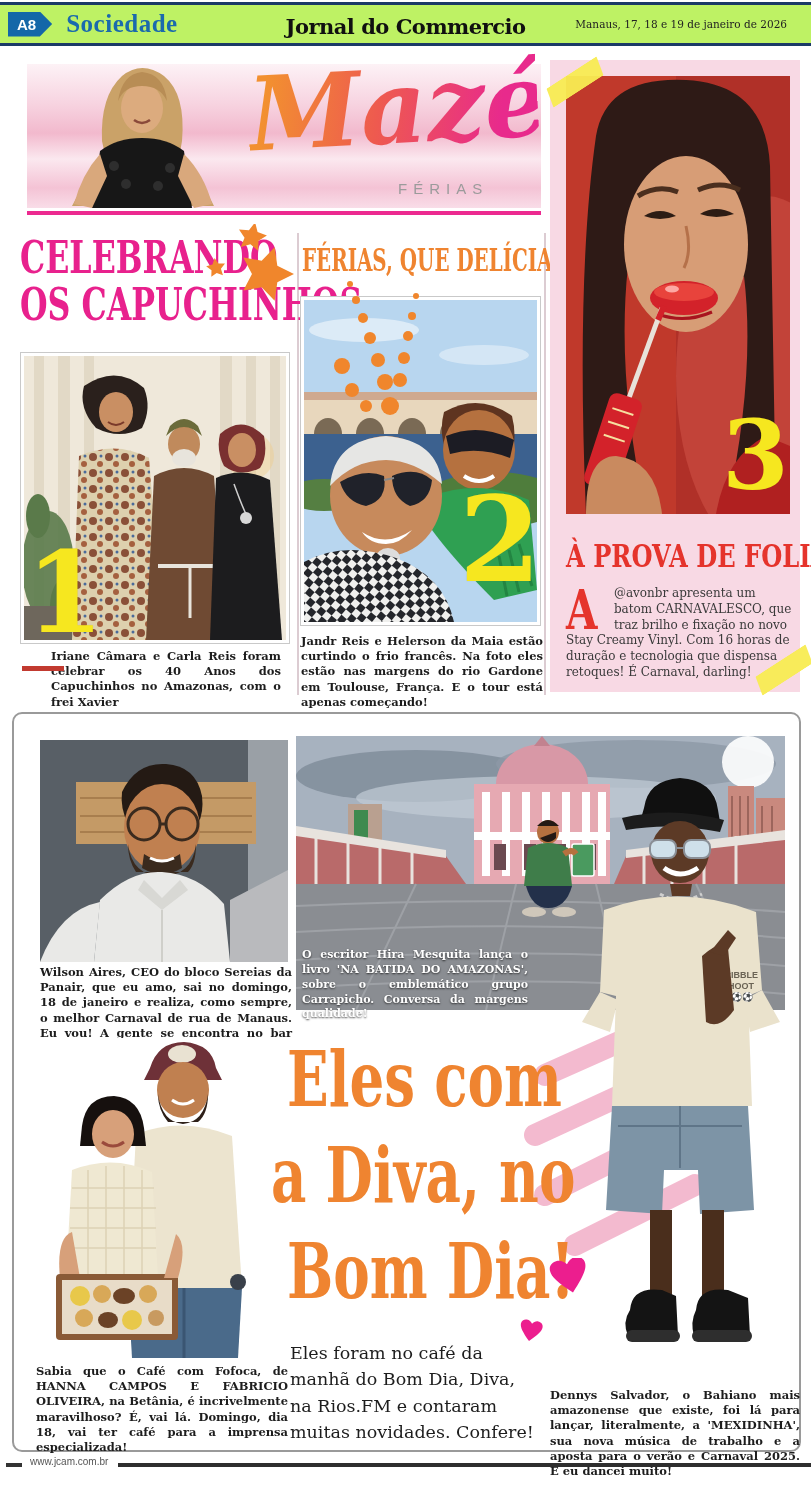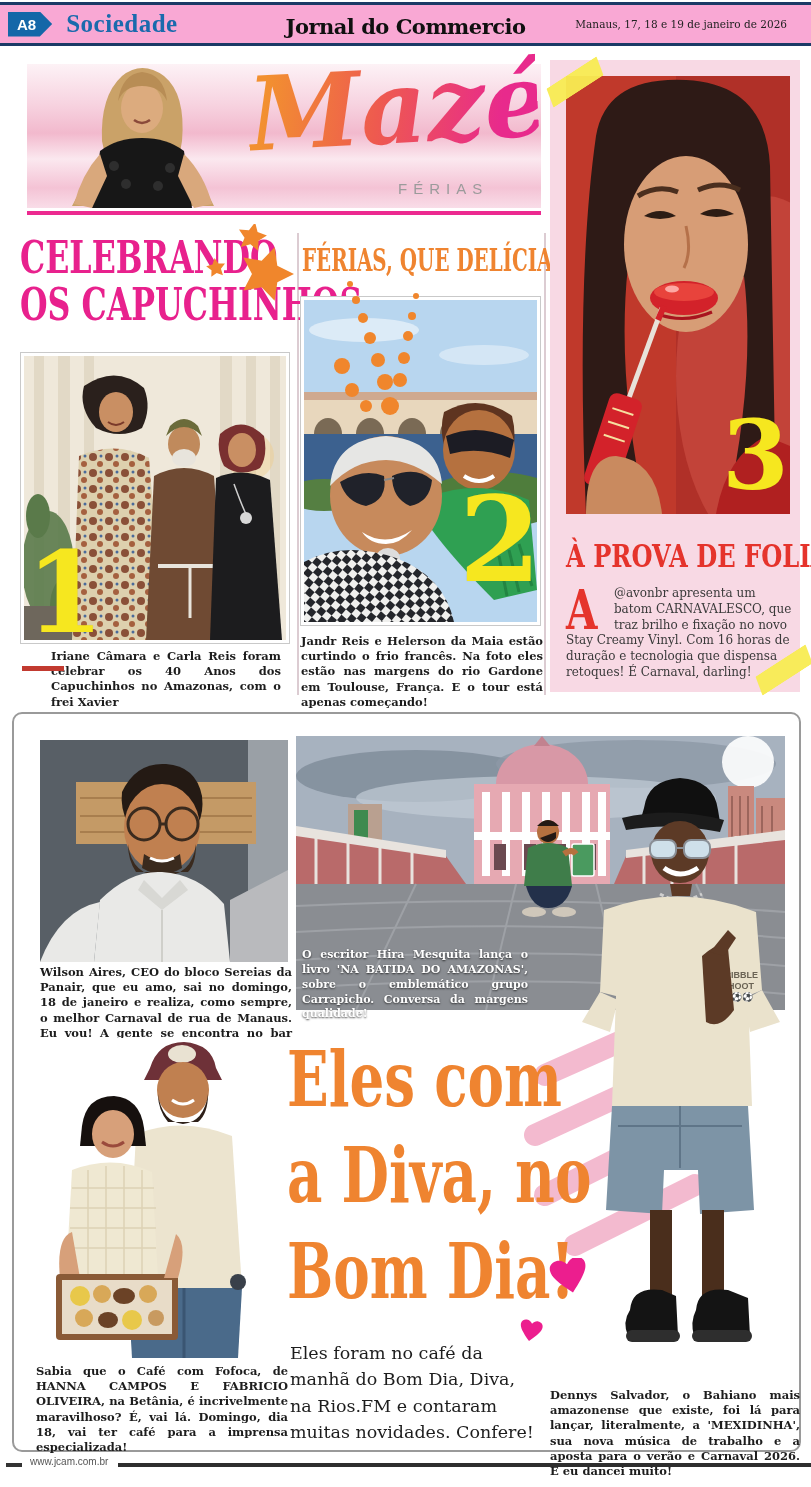--- a/index.html
+++ b/index.html
@@ -1,21 +1,21 @@
 <!DOCTYPE html>
 <html><head>
 <meta charset="utf-8">
 <style>
   html,body{margin:0;padding:0;background:#ffffff;}
   .page{position:relative;width:811px;height:1487px;background:#fff;overflow:hidden;
         font-family:"DejaVu Serif",serif;}
   .abs{position:absolute;}
 
   
-  .topbar{left:0;top:2px;width:811px;height:38px;background:#f9a8d4;
+  .topbar{left:0;top:2px;width:811px;height:38px;background:#bef264;
           border-top:3px solid #1b3a66;border-bottom:3px solid #1b3a66;
           display:flex;align-items:center;padding:0;}
   .badge{margin-left:8px;background:#1467a8;color:#fff;font-family:"Liberation Sans",sans-serif;
          font-weight:bold;font-size:15px;padding:4px 16px 4px 9px;
          clip-path:polygon(0 0,72% 0,100% 50%,72% 100%,0 100%);}
   .section-title{margin-left:14px;color:#1a6aad;font-family:"Liberation Serif",serif;
                  font-weight:bold;font-size:25px;letter-spacing:.5px;}
   .paper-name{position:absolute;left:50%;transform:translateX(-50%);top:9px;
               font-weight:bold;font-size:21px;color:#101010;letter-spacing:-.5px;}
   .edition-date{margin-left:auto;margin-right:24px;font-size:10.5px;color:#222;}
@@ -484,39 +484,39 @@
         <circle cx="100" cy="282" r="10" fill="#e8c84a"></circle>
           <circle cx="124" cy="280" r="8" fill="#c89a60"></circle>
       </g>
       <path d="M146,240 Q156,206 144,196 L132,240 Z" fill="#d7a07a"></path>
     </svg>
   </div>
 
   <div class="abs" style="left:287px;top:1042px;z-index:3;">
     <span class="cond hl-eles" style="transform:scaleX(.72);">Eles com</span>
   </div>
-  <div class="abs" style="left:287px;top:1138px;z-index:3;">
+  <div class="abs" style="left:271px;top:1138px;z-index:3;">
     <span class="cond hl-eles" style="transform:scaleX(.72);">a Diva, no</span>
   </div>
   <div class="abs" style="left:287px;top:1234px;z-index:3;">
     <span class="cond hl-eles" style="transform:scaleX(.72);">Bom Dia!</span>
   </div>
 
   <div class="abs" style="left:518px;top:1258px;width:70px;height:100px;z-index:4;">
     <svg width="70" height="100" viewBox="0 0 70 100">
       <g fill="#ec1e8e">
         <path transform="translate(26,2) scale(1.8) rotate(-12)" d="M12 21 C5 14 2 10 2 6.5 C2 3.5 4.5 2 6.8 2 C9 2 10.8 3.3 12 5 C13.2 3.3 15 2 17.2 2 C19.5 2 22 3.5 22 6.5 C22 10 19 14 12 21 Z"></path>
         <path transform="translate(2,58) scale(1.1) rotate(10)" d="M12 21 C5 14 2 10 2 6.5 C2 3.5 4.5 2 6.8 2 C9 2 10.8 3.3 12 5 C13.2 3.3 15 2 17.2 2 C19.5 2 22 3.5 22 6.5 C22 10 19 14 12 21 Z"></path>
       </g>
     </svg>
   </div>
 
   <div class="abs eles-body" style="left:290px;top:1340px;width:252px;">Eles foram no café da manhã do Bom Dia, Diva, na Rios.FM e contaram muitas novidades. Confere!</div>
 
   <div class="abs caption" style="left:36px;top:1364px;width:252px;">Sabia que o Café com Fofoca, de HANNA CAMPOS E FABRICIO OLIVEIRA, na Betânia, é incrivelmente maravilhoso? É, vai lá. Domingo, dia 18, vai ter café para a imprensa especializada!</div>
 
-  <div class="abs caption" style="left:550px;top:1388px;width:250px;">Dennys Salvador, o Bahiano mais amazonense que existe, foi lá para lançar, literalmente, a 'MEXIDINHA', sua nova música de trabalho e a aposta para o verão e Carnaval 2026. E eu dancei muito!</div>
+  <div class="abs caption" style="left:550px;top:1388px;width:250px;">Dennys Salvador, o Bahiano mais amazonense que existe, foi lá para lançar, literalmente, a 'MEXIDINHA', sua nova música de trabalho e a aposta para o verão e Carnaval 2025. E eu dancei muito!</div>
 
   <div class="abs foot-dash"></div>
   <div class="abs foot-url">www.jcam.com.br</div>
   <div class="abs foot-line"></div>
 
 </div>
 
 </body></html>

